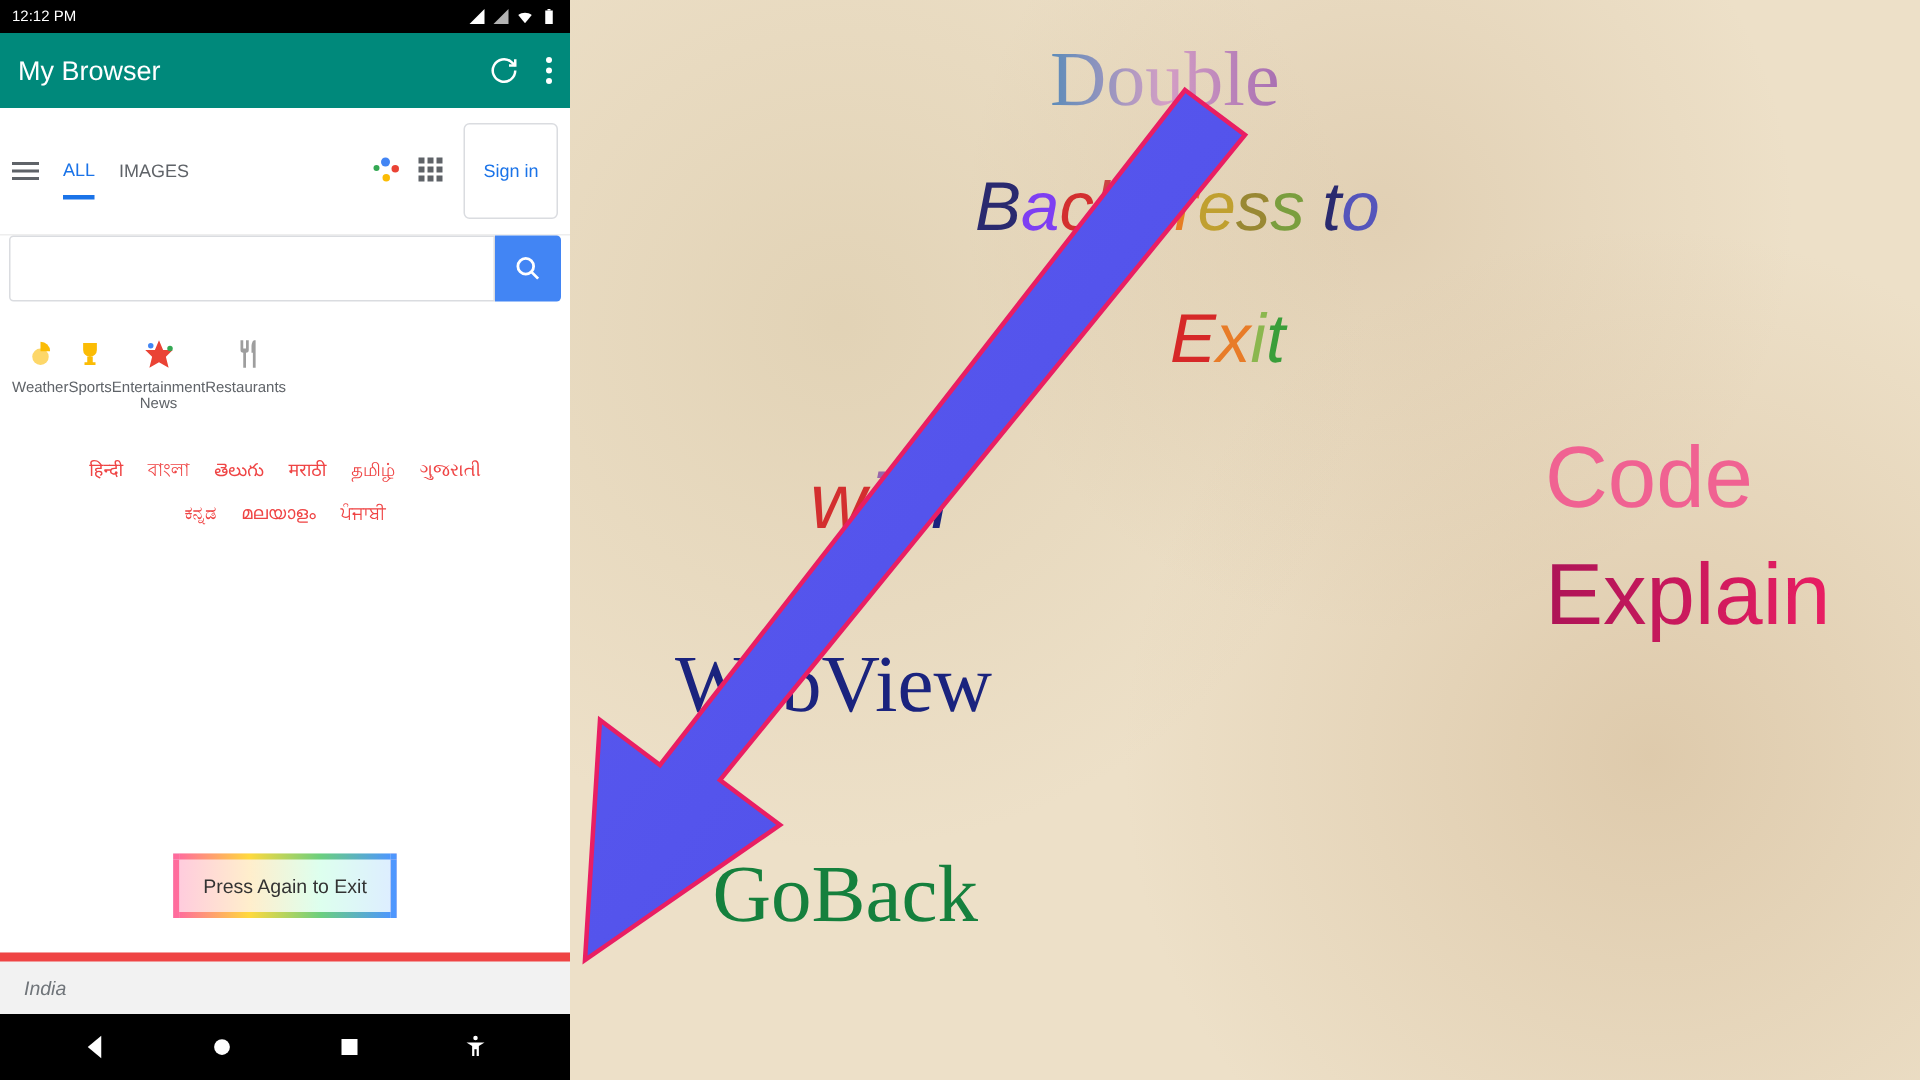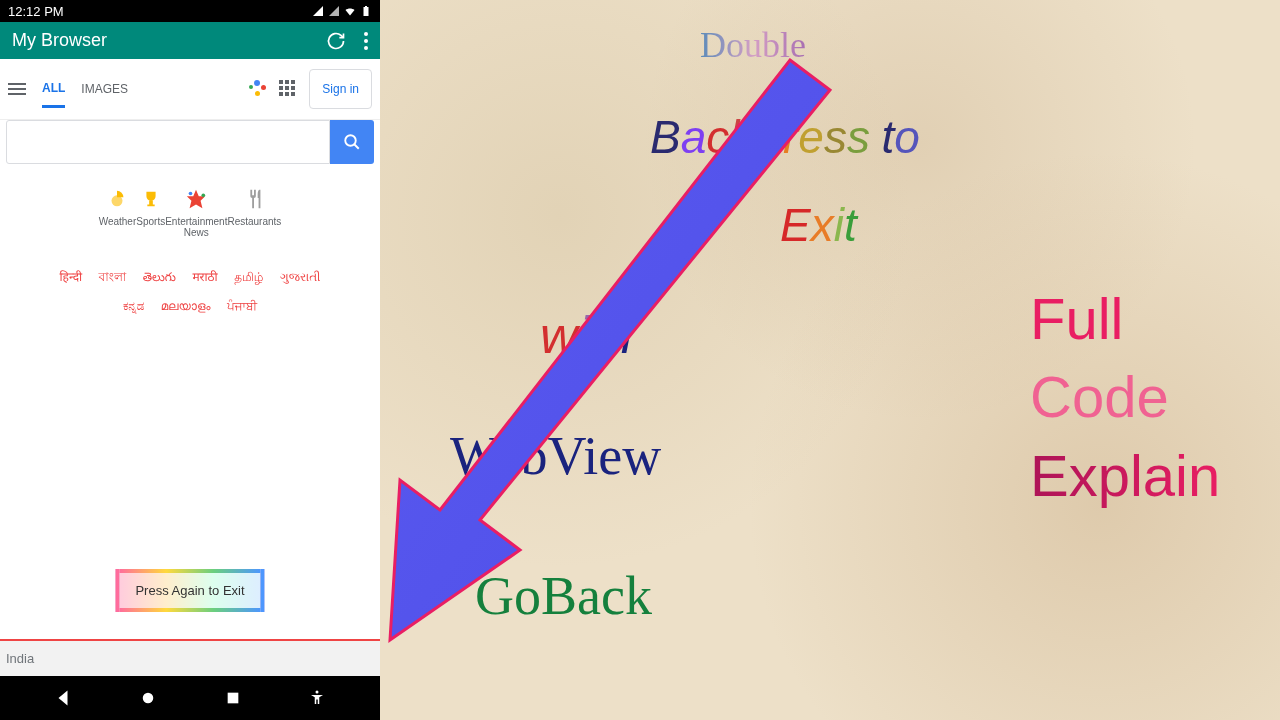--- a/index.html
+++ b/index.html
@@ -1,78 +1,78 @@
 <!DOCTYPE html>
 <html><head>
 <meta charset="utf-8">
 <style>
 * { margin: 0; padding: 0; box-sizing: border-box; font-family: Arial, sans-serif; }
 body { width: 1280px; height: 720px; display: flex; overflow: hidden; }
 
 
 .phone-panel { width: 380px; height: 720px; display: flex; flex-direction: column; background: #fff; position: relative; }
 
-.status-bar { height: 22px; background: #000; color: #fff; display: flex; align-items: center; padding: 0 8px; font-size: 13px; justify-content: space-between; }
+.status-bar { height: 22px; background: #000; color: #fff; display: flex; align-items: center; padding: 0 8px; font-size: 10px; justify-content: space-between; }
 .status-right { display: flex; gap: 4px; align-items: center; }
 .status-icon { width: 12px; height: 12px; display: inline-block; }
 
-.app-bar { height: 37px; background: #00897b; color: #fff; display: flex; align-items: center; padding: 0 12px; justify-content: space-between; }
+.app-bar { height: 50px; background: #00897b; color: #fff; display: flex; align-items: center; padding: 0 12px; justify-content: space-between; }
 .app-title { font-size: 18px; font-weight: 500; }
 .app-actions { display: flex; gap: 18px; align-items: center; }
 
 .webview { flex: 1; background: #fff; display: flex; flex-direction: column; position: relative; }
 
 .google-top { display: flex; align-items: center; justify-content: space-between; padding: 10px 8px; border-bottom: 1px solid #eee; }
 .google-top-left { display: flex; gap: 16px; align-items: center; }
 .hamburger { display: flex; flex-direction: column; gap: 3px; }
 .hamburger span { display: block; width: 18px; height: 2px; background: #5f6368; }
 .tab-link { font-size: 12px; color: #5f6368; }
-.tab-link.active { color: #1a73e8; border-bottom: 3px solid #1a73e8; padding-bottom: 10px; margin-bottom: -11px; font-weight: 700; }
+.tab-link.active { color: #1a73e8; border-bottom: 3px solid #1a73e8; padding-bottom: 10px; margin-bottom: -11px; font-weight: 400; }
 .google-top-right { display: flex; gap: 12px; align-items: center; }
 .assistant-dots { width: 18px; height: 18px; position: relative; }
 .assistant-dots span { position: absolute; border-radius: 50%; }
 .apps-grid { width: 18px; height: 18px; display: grid; grid-template-columns: repeat(3,4px); grid-template-rows: repeat(3,4px); gap: 2px; }
 .apps-grid span { background: #5f6368; }
-.signin-btn { border: 1px solid #dadce0; border-radius: 4px; padding: 12px 12px; font-size: 12px; color: #1a73e8; background: #fff; }
+.signin-btn { border: 1px solid #dadce0; border-radius: 4px; padding: 24px 12px; font-size: 12px; color: #1a73e8; background: #fff; }
 
 .google-logo { text-align: center; margin: 40px 0 26px; }
 .google-logo span.g1 { color: #4285f4; }
 .google-logo span.g2 { color: #ea4335; }
 .google-logo span.g3 { color: #fbbc05; }
 .google-logo span.g4 { color: #4285f4; }
 .google-logo span.g5 { color: #34a853; }
 .google-logo span.g6 { color: #ea4335; }
 .google-logo-text { font-size: 44px; font-weight: 500; letter-spacing: -1px; }
 
 .search-row { display: flex; margin: 0 6px 14px; }
 .search-box { flex: 1; height: 44px; border: 1px solid #dadce0; border-radius: 3px 0 0 3px; padding: 0 12px; font-size: 14px; }
 .search-btn { width: 44px; height: 44px; background: #4285f4; border: none; border-radius: 0 3px 3px 0; display: flex; align-items: center; justify-content: center; }
 
-.quick-links { display: flex; justify-content: center; padding: 10px 8px 16px; }
+.quick-links { display: flex; justify-content: flex-start; padding: 10px 8px 16px; }
 .quick-item { display: flex; flex-direction: column; align-items: center; gap: 6px; font-size: 10px; color: #5f6368; }
 .qicon { width: 22px; height: 22px; }
 
 .offered-in { text-align: center; font-size: 12px; color: #333; margin-top: 20px; }
 .lang-links { text-align: center; margin: 8px 12px; line-height: 1.8; }
 .lang-link { color: #ef4444; font-size: 12px; margin: 0 6px; display: inline-block; }
 
 .toast { position: absolute; bottom: 64px; left: 50%; transform: translateX(-50%); padding: 10px 16px; font-size: 13px; color: #333; background: linear-gradient(90deg, #ffccdd, #ffeecc, #ddffee, #ddeeff); border: 4px solid; border-image: linear-gradient(90deg, #ff6b9d, #ffd93d, #6bcf7f, #4d96ff) 1; }
 
-.footer-india { background: #f2f2f2; color: #70757a; font-size: 13px; padding: 10px 6px; border-top: 2px solid #ef4444; }
+.footer-india { background: #f2f2f2; color: #70757a; font-size: 13px; padding: 10px 16px; border-top: 6px solid #ef4444; font-style: italic; }
 
 .nav-bar { height: 44px; background: #000; display: flex; align-items: center; justify-content: space-around; padding: 0 20px; }
 
 
 .parchment { flex: 1; height: 720px; background: #ede0c8; position: relative; }
 .parchment::before { content: ""; position: absolute; inset: 0; background: radial-gradient(circle at 20% 30%, rgba(200,180,140,0.3), transparent 40%), radial-gradient(circle at 80% 70%, rgba(200,170,130,0.4), transparent 40%), radial-gradient(circle at 60% 20%, rgba(190,160,120,0.25), transparent 35%); }
 
 .arrow-wrap { position: absolute; left: -20px; top: 50px; width: 500px; height: 600px; pointer-events: none; z-index: 50; }
 
 .headline { position: absolute; font-family: "Didot", "Bodoni MT", Georgia, serif; z-index: 2; }
-.headline.h1 { top: 24px; left: 320px; font-size: 36px; background: linear-gradient(90deg, #5b8bb9, #d49fc5, #a86fb2); -webkit-background-clip: text; background-clip: text; color: transparent; }
+.headline.h1 { top: 24px; left: 320px; font-size: 52px; background: linear-gradient(90deg, #5b8bb9, #d49fc5, #a86fb2); -webkit-background-clip: text; background-clip: text; color: transparent; }
 .headline.h2 { top: 110px; left: 270px; font-size: 46px; font-style: italic; }
 .headline.h2 .c1 { color: #2a2a6f; } .headline.h2 .c2 { color: #7e3ff2; } .headline.h2 .c3 { color: #d32f2f; } .headline.h2 .c4 { color: #cc4444; } .headline.h2 .c5 { color: #ff8800; } .headline.h2 .c6 { color: #e67e22; } .headline.h2 .c7 { color: #c0a030; } .headline.h2 .c8 { color: #998833; } .headline.h2 .c9 { color: #7a9e3e; } .headline.h2 .c10 { color: #2a2a6f; } .headline.h2 .c11 { color: #5555bb; }
 .headline.hx { top: 198px; left: 400px; font-size: 46px; font-style: italic; }
 .headline.hx .e1{color:#d62828;} .headline.hx .e2{color:#e87c28;} .headline.hx .e3{color:#8bb74e;} .headline.hx .e4{color:#3a9e3a;}
 .headline.h3 { top: 305px; left: 160px; font-size: 52px; font-style: italic; }
 .headline.h3 .c1 { color: #d32f2f; } .headline.h3 .c2 { color: #9966aa; } .headline.h3 .c3 { color: #e67e22; } .headline.h3 .c4 { color: #1a237e; }
 .headline.h4 { top: 425px; left: 70px; font-size: 54px; color: #1a237e; font-family: Georgia, serif; }
 .headline.h5 { top: 565px; left: 95px; font-size: 54px; color: #15803d; font-family: Georgia, serif; }
 .headline.h6 { top: 280px; left: 650px; font-size: 58px; font-family: "Didot","Bodoni MT",Georgia,serif; }
 .headline.h6 div { line-height: 1.35; }
@@ -245,17 +245,16 @@
   </div>
   <div class="headline hx">
     <span class="e1">E</span><span class="e2">x</span><span class="e3">i</span><span class="e4">t</span>
   </div>
   <div class="headline h3">
     <span class="c1">w</span><span class="c2">i</span><span class="c3">t</span><span class="c4">h</span>
   </div>
   <div class="headline h4">WebView</div>
   <div class="headline h5">GoBack</div>
   <div class="headline h6">
-    <div class="l1">Full</div>
     <div class="l2">Code</div>
     <div class="l3">Explain</div>
   </div>
 </div>
 
 </body></html>

